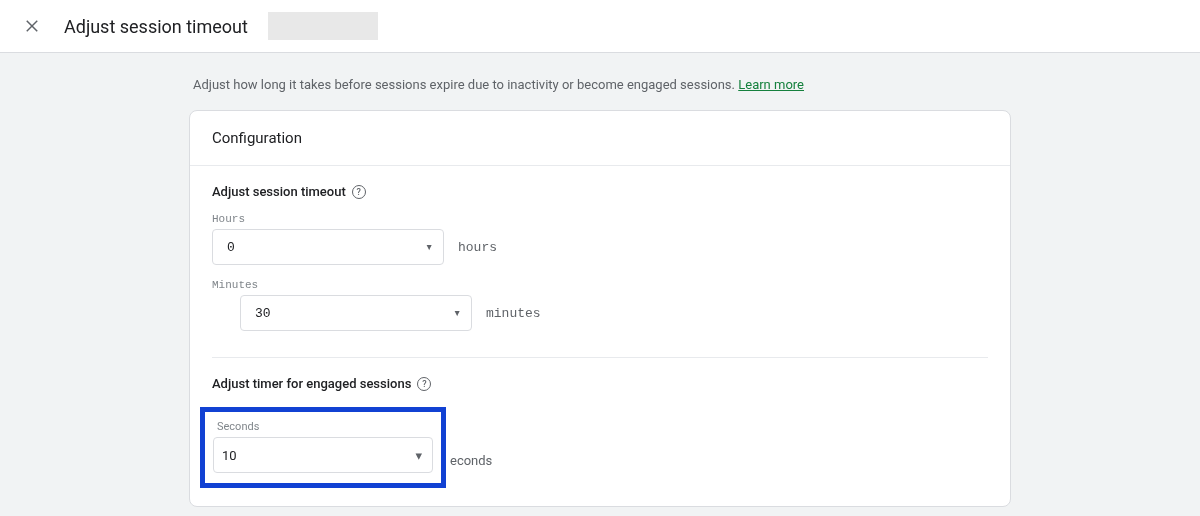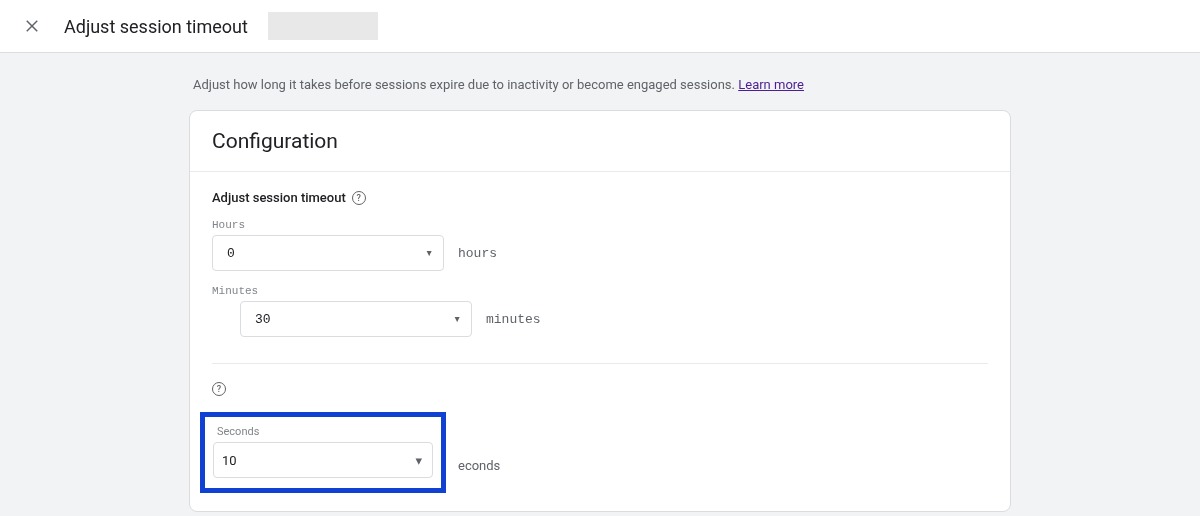--- a/index.html
+++ b/index.html
@@ -50,35 +50,35 @@
       min-height: calc(100vh - 51px);
     }
     .description-row {
       max-width: 822px;
       margin: 0 auto 18px auto;
       font-size: 13px;
       color: #5f6368;
       padding: 0 4px;
     }
     .description-row a {
-      color: #4c1d95;
+      color: #15803d;
       text-decoration: underline;
     }
     .card {
       max-width: 822px;
       margin: 0 auto;
       background: #fff;
       border: 1px solid #dadce0;
       border-radius: 8px;
       overflow: hidden;
     }
     .card-header {
       padding: 18px 22px;
       border-bottom: 1px solid #e8eaed;
-      font-size: 21px;
+      font-size: 15px;
       font-weight: 400;
       color: #202124;
     }
     .card-section {
       padding: 18px 22px 22px 22px;
     }
     .divider {
       border-top: 1px solid #e8eaed;
       margin: 0 22px;
     }
@@ -203,24 +203,25 @@
           </div>
           <span class="unit-label">minutes</span>
         </div>
       </div>
     </div>
 
     <div class="divider"></div>
 
     <div class="card-section" style="padding-bottom:18px;">
       <div class="section-title">
+        <span>Adjust timer for engaged sessions</span>
         <span class="help-icon">?</span>
       </div>
 
-      <div style="display:flex; align-items:flex-end; gap:16px;">
+      <div style="display:flex; align-items:flex-end; gap:8px;">
         <div class="highlight-box">
           <span class="field-label">Seconds</span>
           <div class="select-box">
             <span>10</span>
             <span class="caret">▾</span>
           </div>
         </div>
         <span class="unit-label" style="margin-bottom:20px; margin-left:-4px;">econds</span>
       </div>
     </div>

